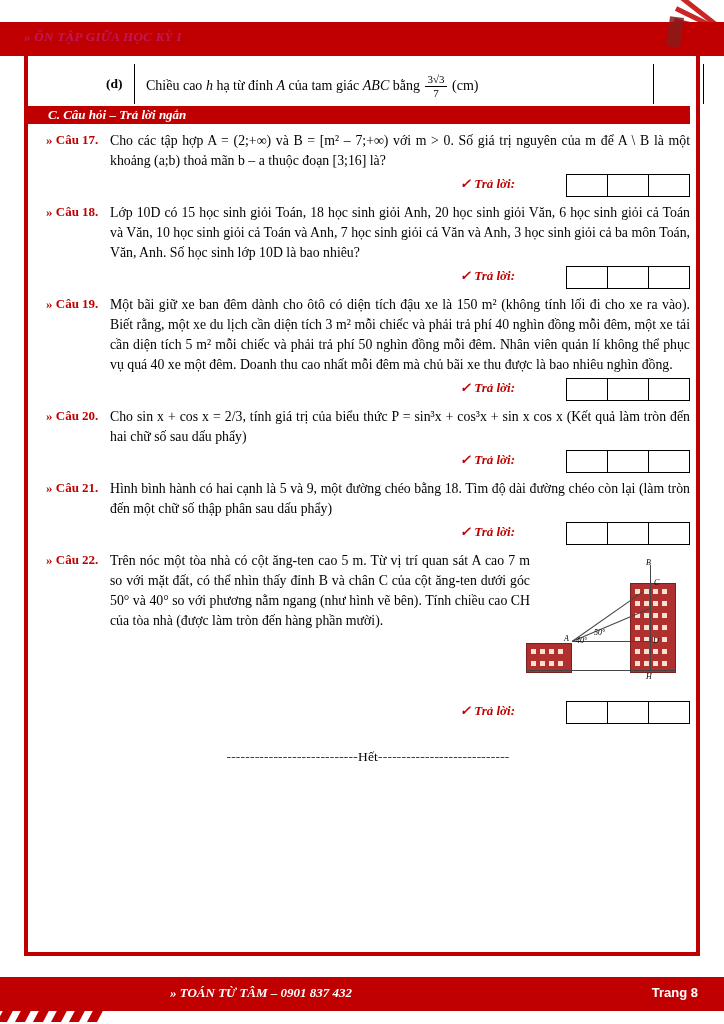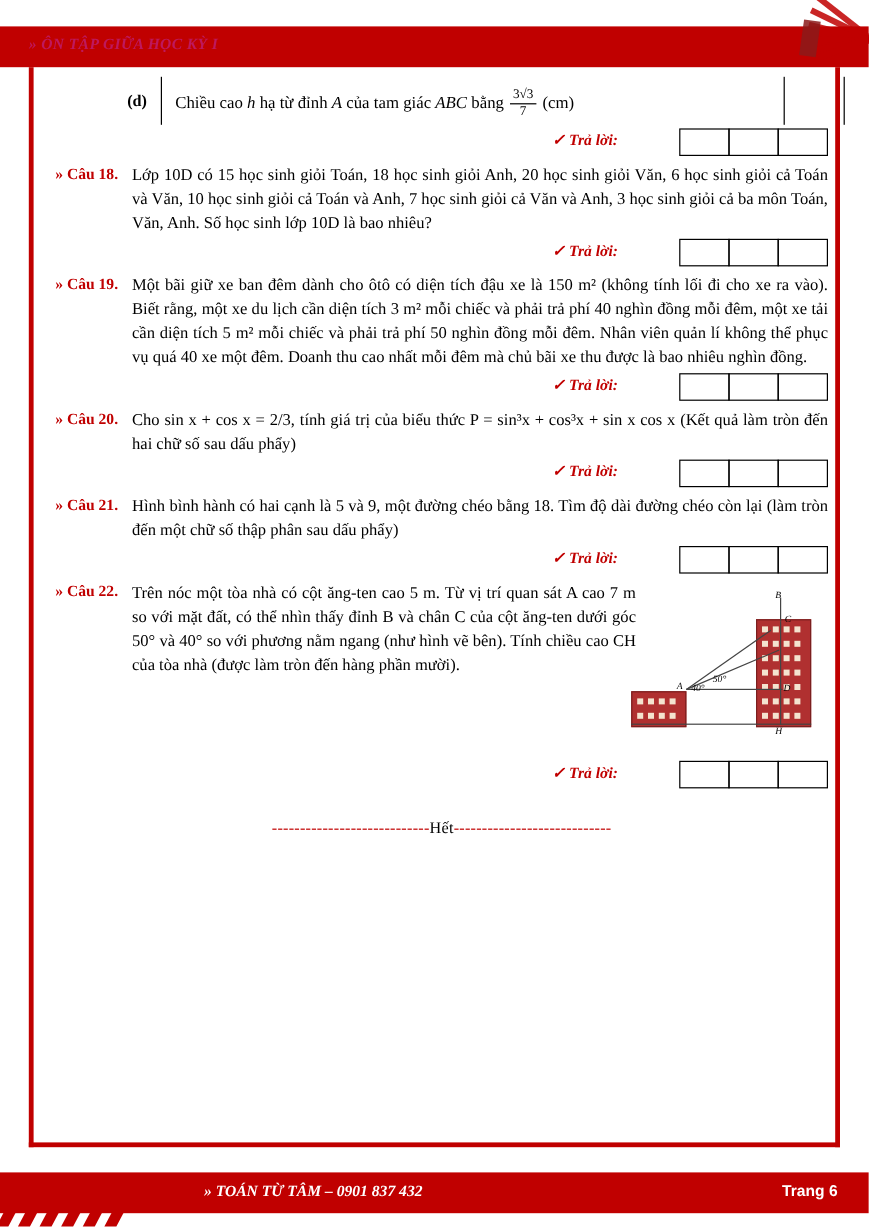--- a/index.html
+++ b/index.html
@@ -344,21 +344,28 @@
         <span class="mi">ABC</span>
         <span>bằng</span>
         <span class="frac">
           <span class="num">3√3</span>
           <span class="den">7</span>
         </span>
         <span>(cm)</span>
       </div>
     </div>
 
-
+    <div class="section-bar">
+      <span>C. Câu hỏi – Trả lời ngắn</span>
+    </div>
+
+    <div class="q">
+      <span class="q-num q-num-abs">» Câu 17.</span>
+      <div class="q-body">Cho các tập hợp A = (2;+∞) và B = [m² – 7;+∞) với m &gt; 0. Số giá trị nguyên của m để A \ B là một khoảng (a;b) thoả mãn b – a thuộc đoạn [3;16] là?</div>
+    </div>
     <div class="ans-row">
       <span class="ans-label">✓ Trả lời:</span>
       <span class="ans-boxes">
         <i></i>
         <i></i>
         <i></i>
       </span>
     </div>
 
     <div class="q">
@@ -497,15 +504,15 @@
   <div class="footer-bar"></div>
   <div class="footer-deco">
     <span style="left:6px; bottom:2px; width:10px; height:34px;"></span>
     <span style="left:24px; bottom:2px; width:10px; height:34px;"></span>
     <span style="left:42px; bottom:2px; width:10px; height:34px;"></span>
     <span style="left:60px; bottom:2px; width:10px; height:34px;"></span>
     <span style="left:78px; bottom:2px; width:10px; height:34px;"></span>
     <span style="left:96px; bottom:2px; width:10px; height:34px;"></span>
   </div>
   <div class="footer-title">» TOÁN TỪ TÂM – 0901 837 432</div>
-  <div class="footer-page">Trang 6</div>
+  <div class="footer-page">Trang 8</div>
 
 </div>
 
 </body></html>

